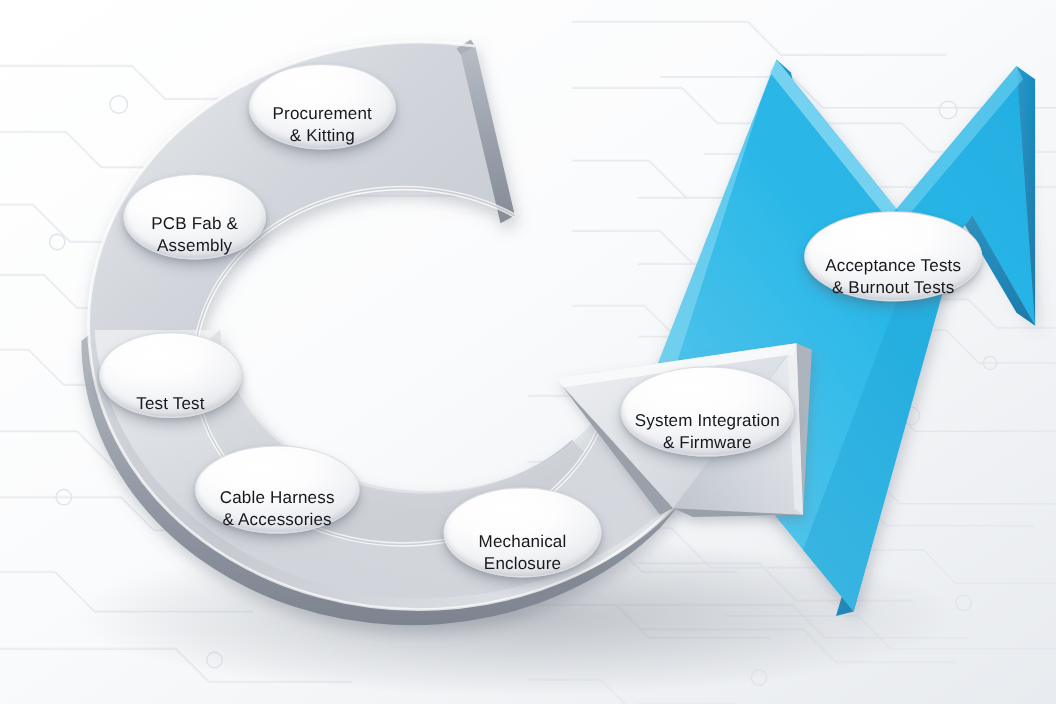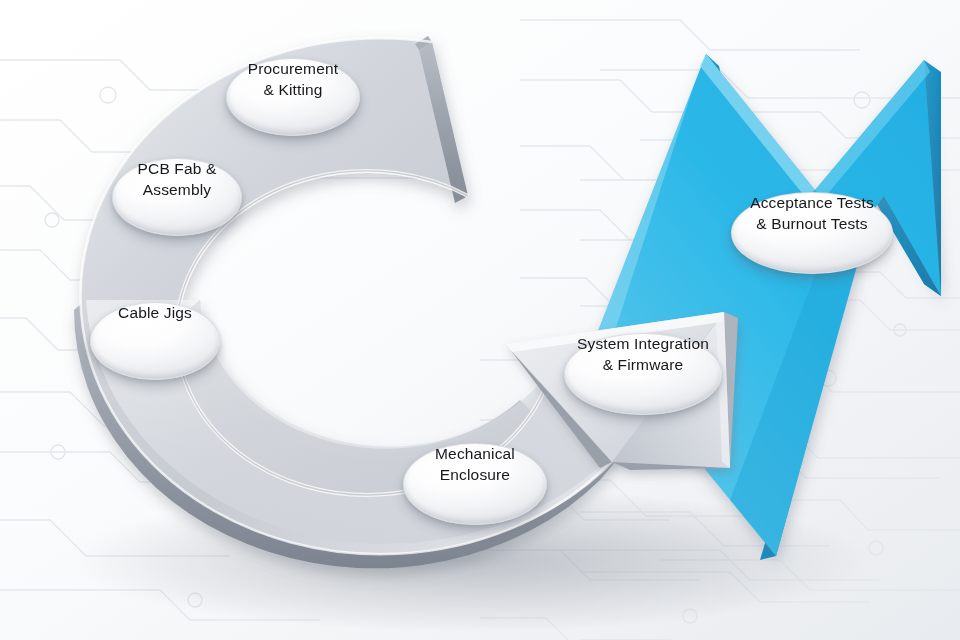--- a/index.html
+++ b/index.html
@@ -20,21 +20,21 @@
     inset: 0;
     width: 960px;
     height: 640px;
   }
   #label-layer { pointer-events: none; }
 
   .node {
     position: absolute;
     transform: translate(-50%, -50%);
     display: flex;
-    align-items: flex-start;
+    align-items: flex-end;
     justify-content: center;
     border-radius: 50%;
     background:
       radial-gradient(ellipse 80% 75% at 38% 24%, #ffffff 0%, #fdfdfe 42%, #f3f4f6 72%, #e4e6ea 100%);
     box-shadow:
       0 7px 11px rgba(88, 96, 110, 0.30),
       0 2px 4px rgba(88, 96, 110, 0.22),
       inset 0 1px 1px rgba(255,255,255,0.95),
       inset 0 -3px 5px rgba(170,176,186,0.40);
     border: 1px solid rgba(214, 218, 224, 0.9);
@@ -273,21 +273,25 @@
   <div id="label-layer">
       <div class="node" style="left: 293px; top: 97px; width: 132px; height: 76px;">
         <div class="txt">Procurement
 &amp; Kitting</div>
       </div>
       <div class="node" style="left: 177px; top: 197px; width: 128px; height: 76px;">
         <div class="txt">PCB Fab &amp;
 Assembly</div>
       </div>
       <div class="node" style="left: 155px; top: 341px; width: 128px; height: 76px;">
-        <div class="txt">Cable Jigs</div>
+        <div class="txt">Test Test</div>
+      </div>
+      <div class="node" style="left: 252px; top: 445px; width: 148px; height: 78px;">
+        <div class="txt">Cable Harness
+&amp; Accessories</div>
       </div>
       <div class="node" style="left: 643px; top: 374px; width: 156px; height: 80px;">
         <div class="txt">System Integration
 &amp; Firmware</div>
       </div>
       <div class="node" style="left: 475px; top: 484px; width: 142px; height: 80px;">
         <div class="txt">Mechanical
 Enclosure</div>
       </div>
       <div class="node" style="left: 812px; top: 233px; width: 160px; height: 80px;">

